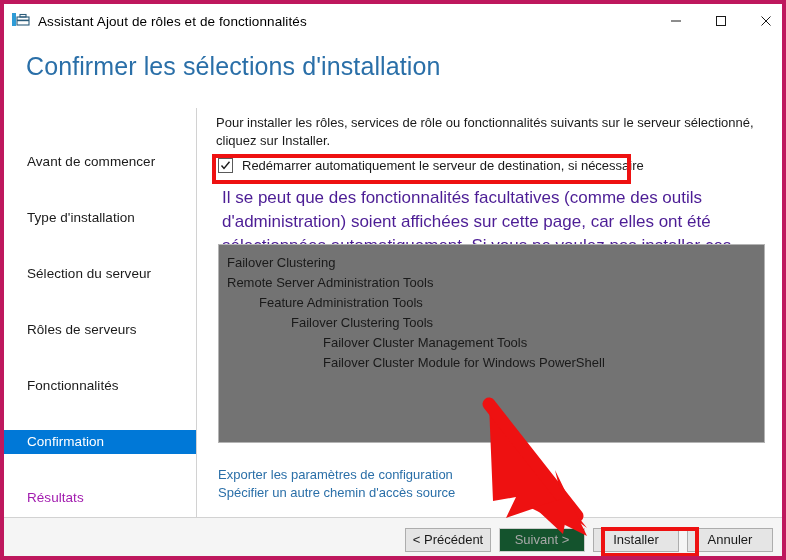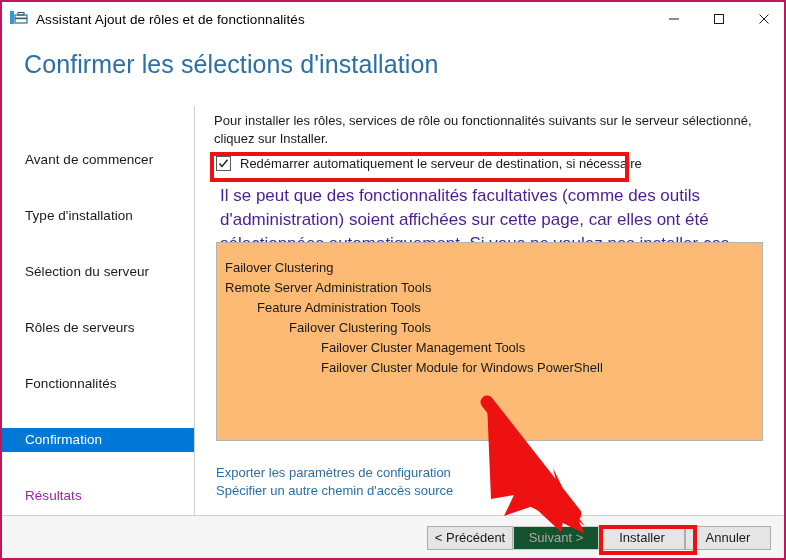--- a/index.html
+++ b/index.html
@@ -11,21 +11,21 @@
     overflow: hidden;
     font-family: "Liberation Sans", sans-serif;
     background: #ffffff;
   }
 
   #window {
     position: relative;
     width: 786px;
     height: 560px;
     background: #ffffff;
-    border: 2px solid #be185d;
+    border: 4px solid #be185d;
     overflow: hidden;
   }
 
   
   #titlebar {
     position: absolute;
     left: 0; top: 0;
     width: 784px;
     height: 34px;
     background: #ffffff;
@@ -185,23 +185,23 @@
   }
 
   
   #feature-box {
     position: absolute;
     left: 20px;
     top: 136px;
     width: 547px;
     height: 199px;
     border: 1px solid #b4b4b4;
-    background: #fdba74;
+    background: #737373;
     overflow: hidden;
-    padding-top: 15px;
+    padding-top: 8px;
   }
   .feature-line {
     font-size: 13px;
     color: #1a1a1a;
     line-height: 20px;
     height: 20px;
     white-space: nowrap;
     padding-left: 8px;
   }
   .indent-0 { padding-left: 8px; }
@@ -240,20 +240,21 @@
     top: 514px;
     width: 784px;
     height: 44px;
     background: #f5f5f5;
   }
   #footer-buttons {
     position: absolute;
     right: 15px;
     top: 10px;
     display: flex;
+    gap: 8px;
   }
   .wiz-btn {
     width: 86px;
     height: 24px;
     font-size: 13px;
     font-family: "Liberation Sans", sans-serif;
     background: #e5e5e5;
     border: 1px solid #adadad;
     color: #1a1a1a;
     padding: 0;

